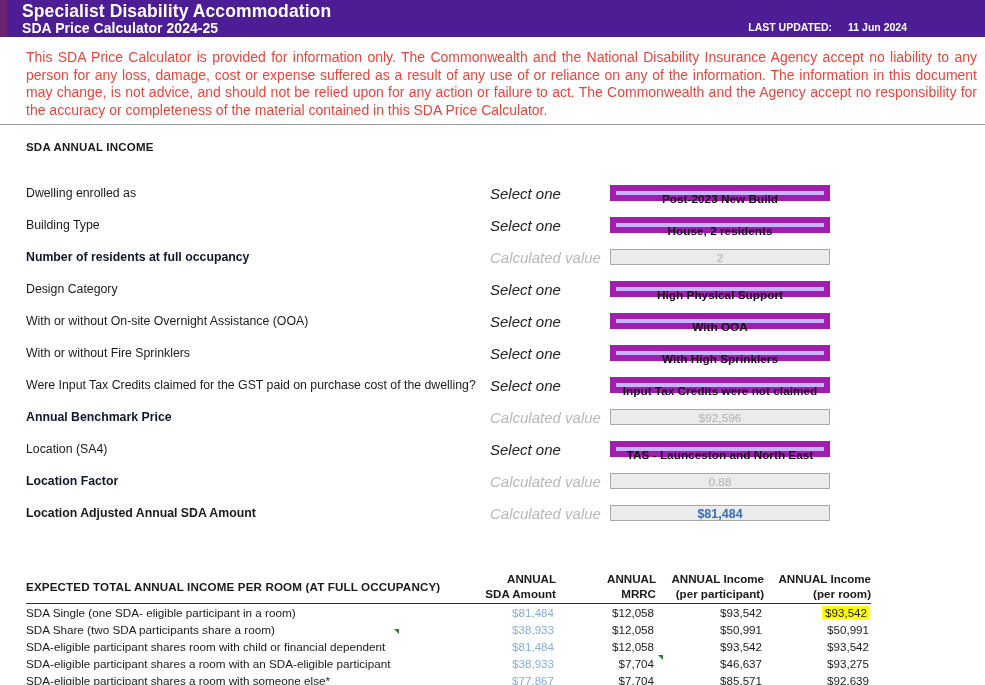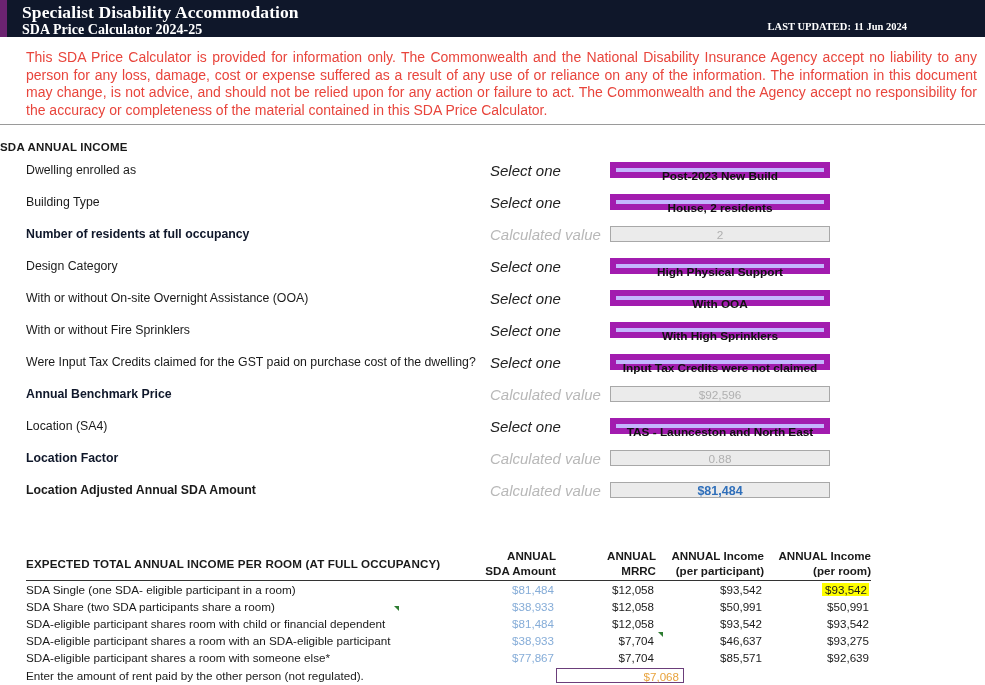--- a/index.html
+++ b/index.html
@@ -12,24 +12,23 @@
     background: #ffffff;
     font-family: "Liberation Sans", sans-serif;
     color: #1a1a1a;
     overflow: hidden;
   }
 
   
   .header-band {
     position: relative;
     height: 37px;
-    background: #0f172a;
+    background: #4c1d95;
     display: flex;
-    align-items: flex-end;
-    font-family: Liberation Serif, serif;
+    align-items: center;
   }
   .header-accent {
     position: absolute;
     left: 0; top: 0; bottom: 0;
     width: 7px;
     background: #6b2370;
   }
   .header-titles {
     padding-left: 22px;
     padding-top: 1px;
@@ -50,21 +49,21 @@
   }
   .header-updated {
     position: absolute;
     right: 78px;
     top: 21px;
     color: #ffffff;
     font-size: 10.5px;
     font-weight: bold;
     white-space: nowrap;
   }
-  .header-updated .lu-label { margin-right: 3px; }
+  .header-updated .lu-label { margin-right: 16px; }
 
   
   .disclaimer {
     padding: 12px 8px 4px 26px;
     color: #e8453c;
     font-size: 14px;
     line-height: 17.6px;
     text-align: justify;
     text-justify: inter-word;
     max-width: 955px;
@@ -75,21 +74,22 @@
   }
 
   
   .form-section {
     padding: 16px 0 0 0;
   }
   .section-heading {
     font-size: 11.5px;
     font-weight: bold;
     letter-spacing: 0.2px;
-    margin-bottom: 1px;
+    padding-left: 26px;
+    margin-bottom: 24px;
   }
   .form-row {
     display: flex;
     align-items: center;
     height: 32px;
     position: relative;
   }
   .f-label {
     width: 490px;
     padding-left: 26px;

